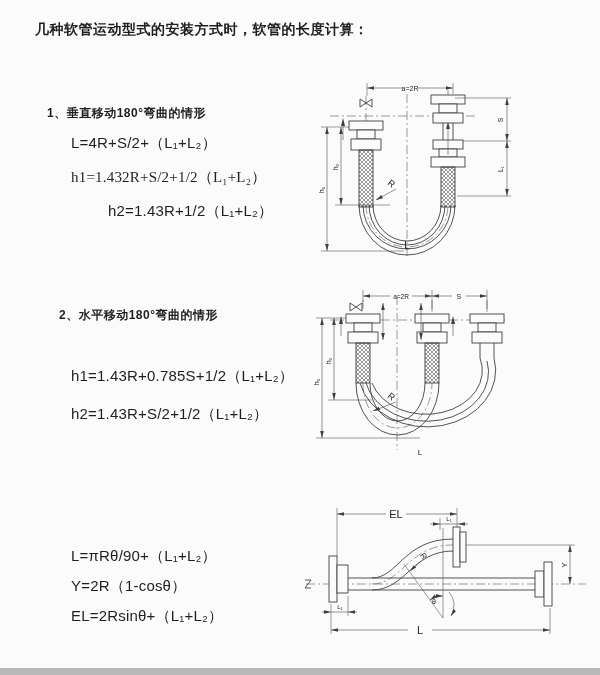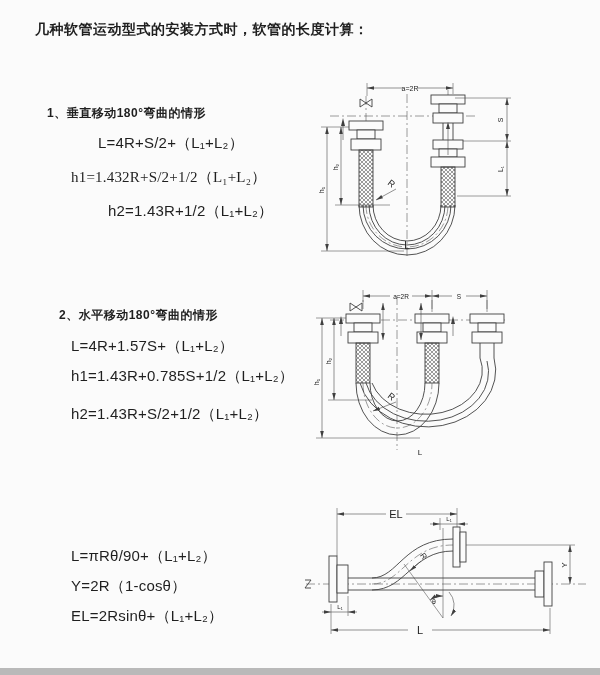--- a/index.html
+++ b/index.html
@@ -39,26 +39,25 @@
   }
 </style>
 </head>
 <body>
 
 <div class="page">
 
   <div class="doc-title">几种软管运动型式的安装方式时，软管的长度计算：</div>
 
   <div class="sec-heading" style="left:47px;top:105px;">1、垂直移动180°弯曲的情形</div>
-  <div class="formula" style="top:134px;margin-left:27px;">L=4R+S/2+（L₁+L₂）</div>
+  <div class="formula" style="top:134px;">L=4R+S/2+（L₁+L₂）</div>
   <div class="formula" style="top:168px;font-family:Liberation Serif, serif;">h1=1.432R+S/2+1/2（L₁+L₂）</div>
   <div class="formula" style="top:202px;margin-left:37px;">h2=1.43R+1/2（L₁+L₂）</div>
 
   <div class="sec-heading" style="left:47px;top:307px;margin-left:12px;">2、水平移动180°弯曲的情形</div>
-  <div class="formula" style="top:337px;">L=4R+1.57S+（L₁+L₂）</div>
   <div class="formula" style="top:367px;">h1=1.43R+0.785S+1/2（L₁+L₂）</div>
   <div class="formula" style="top:397px;margin-top:8px;">h2=1.43R+S/2+1/2（L₁+L₂）</div>
 
   <div class="formula" style="top:547px;">L=πRθ/90+（L₁+L₂）</div>
   <div class="formula" style="top:577px;">Y=2R（1-cosθ）</div>
   <div class="formula" style="top:607px;">EL=2Rsinθ+（L₁+L₂）</div>
 
   <svg style="left:308px;top:76px;" width="220" height="182" viewBox="308 76 220 182">
     <defs>
       <marker id="e1" markerWidth="8" markerHeight="8" refX="7" refY="4" orient="auto" markerUnits="userSpaceOnUse">

